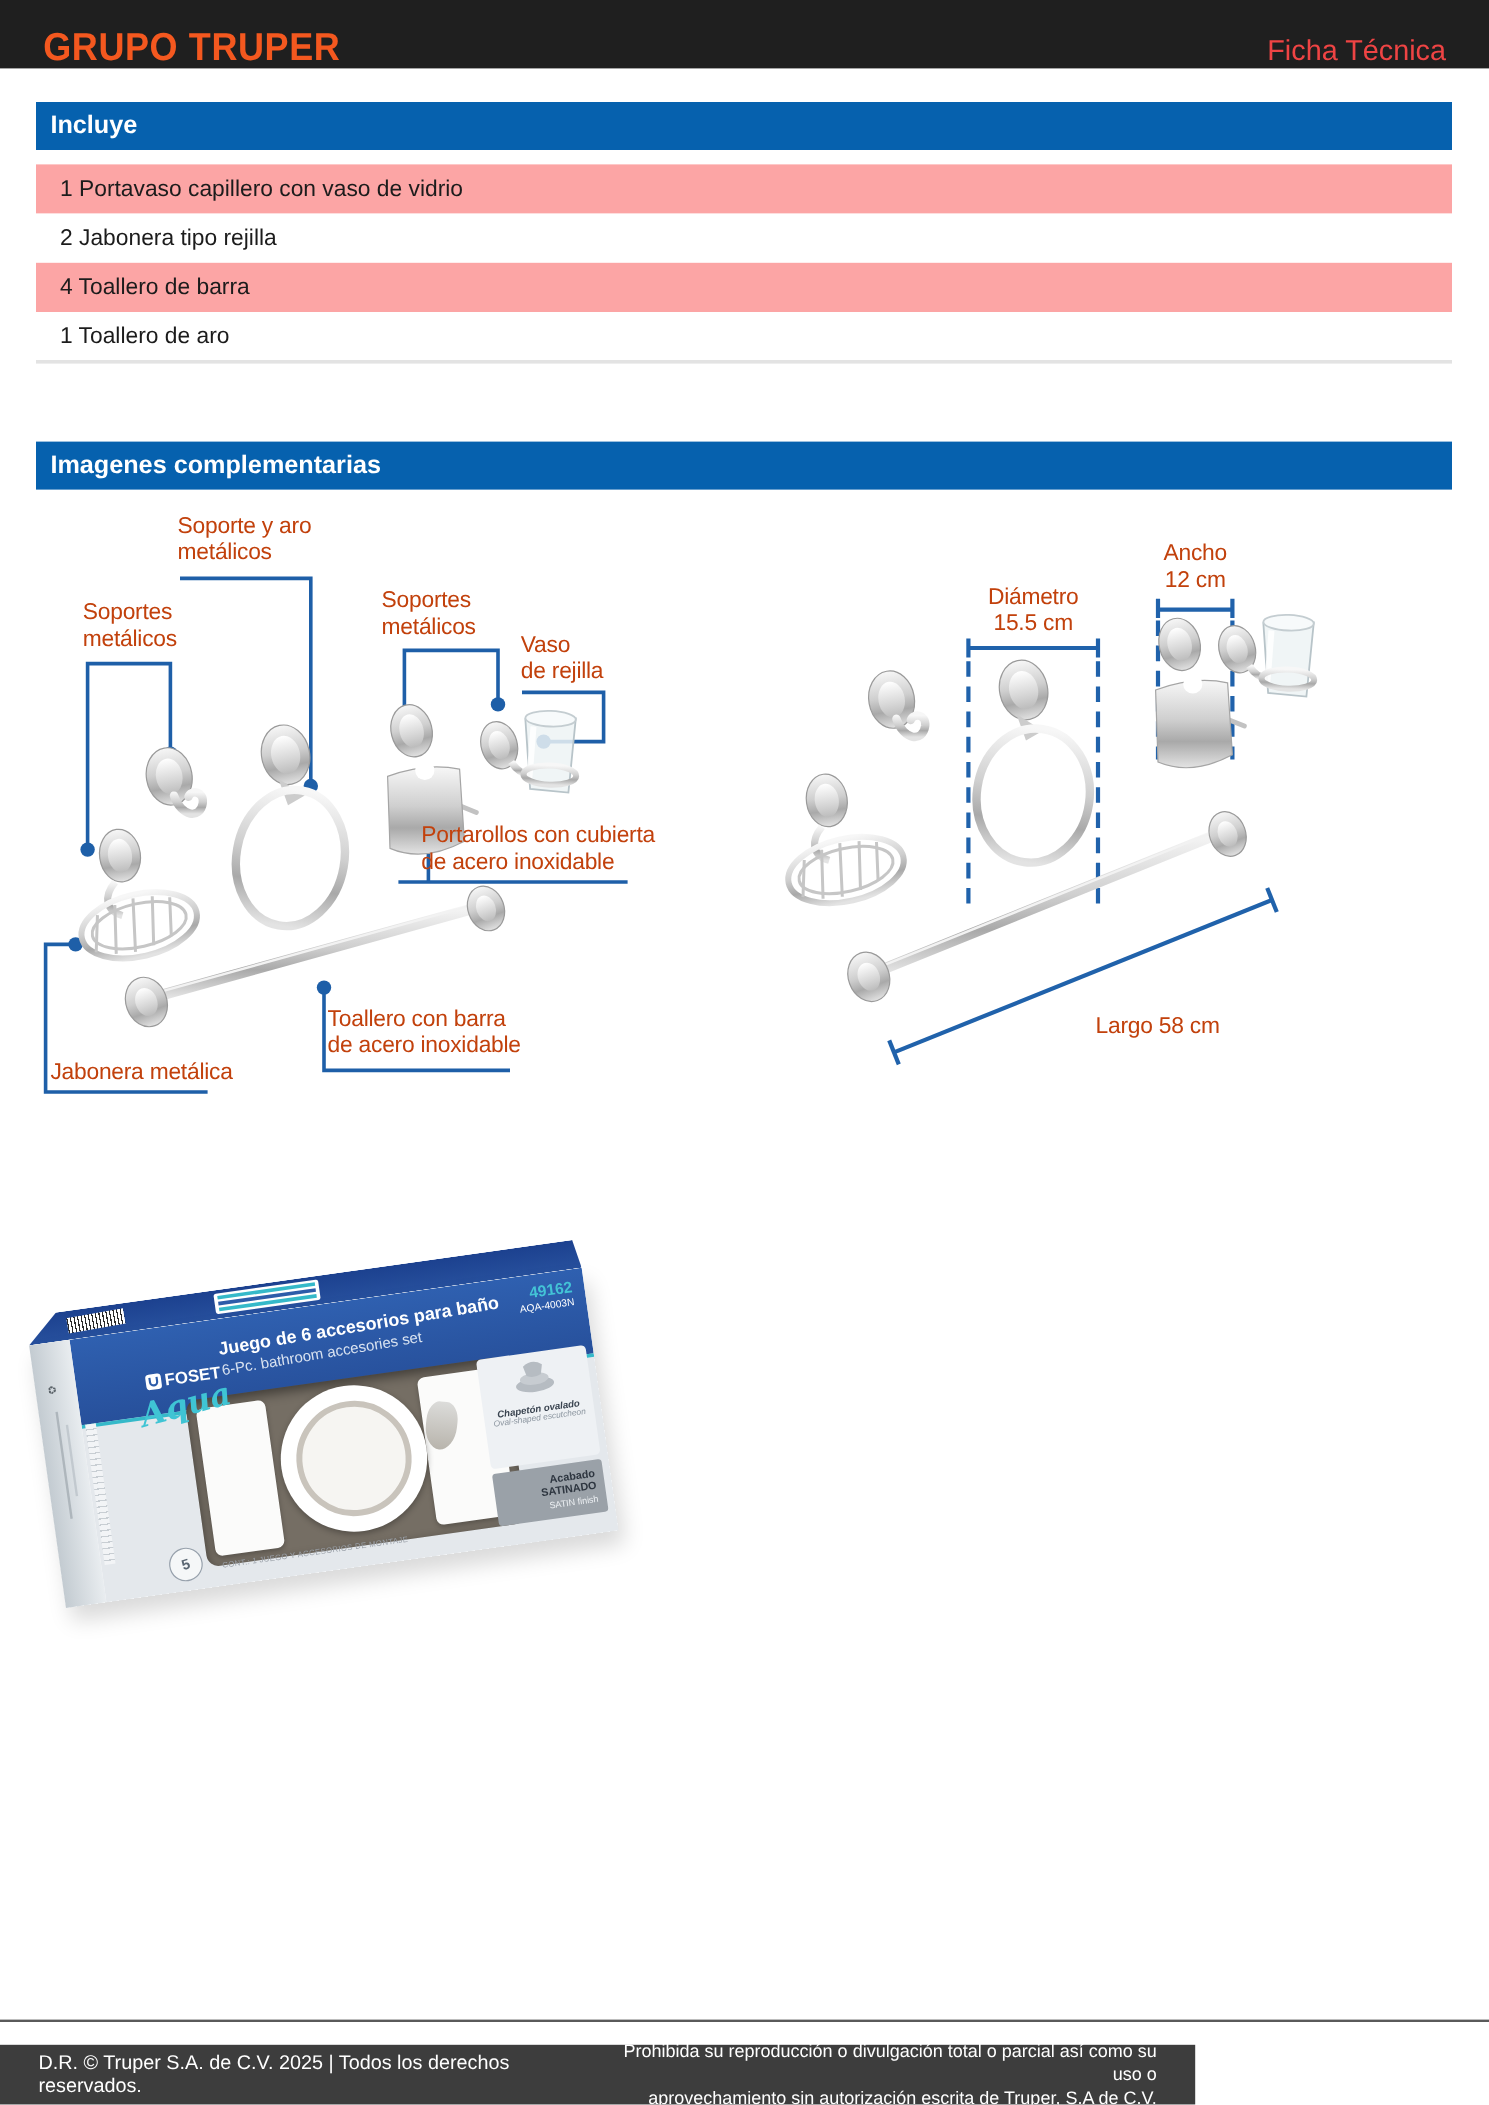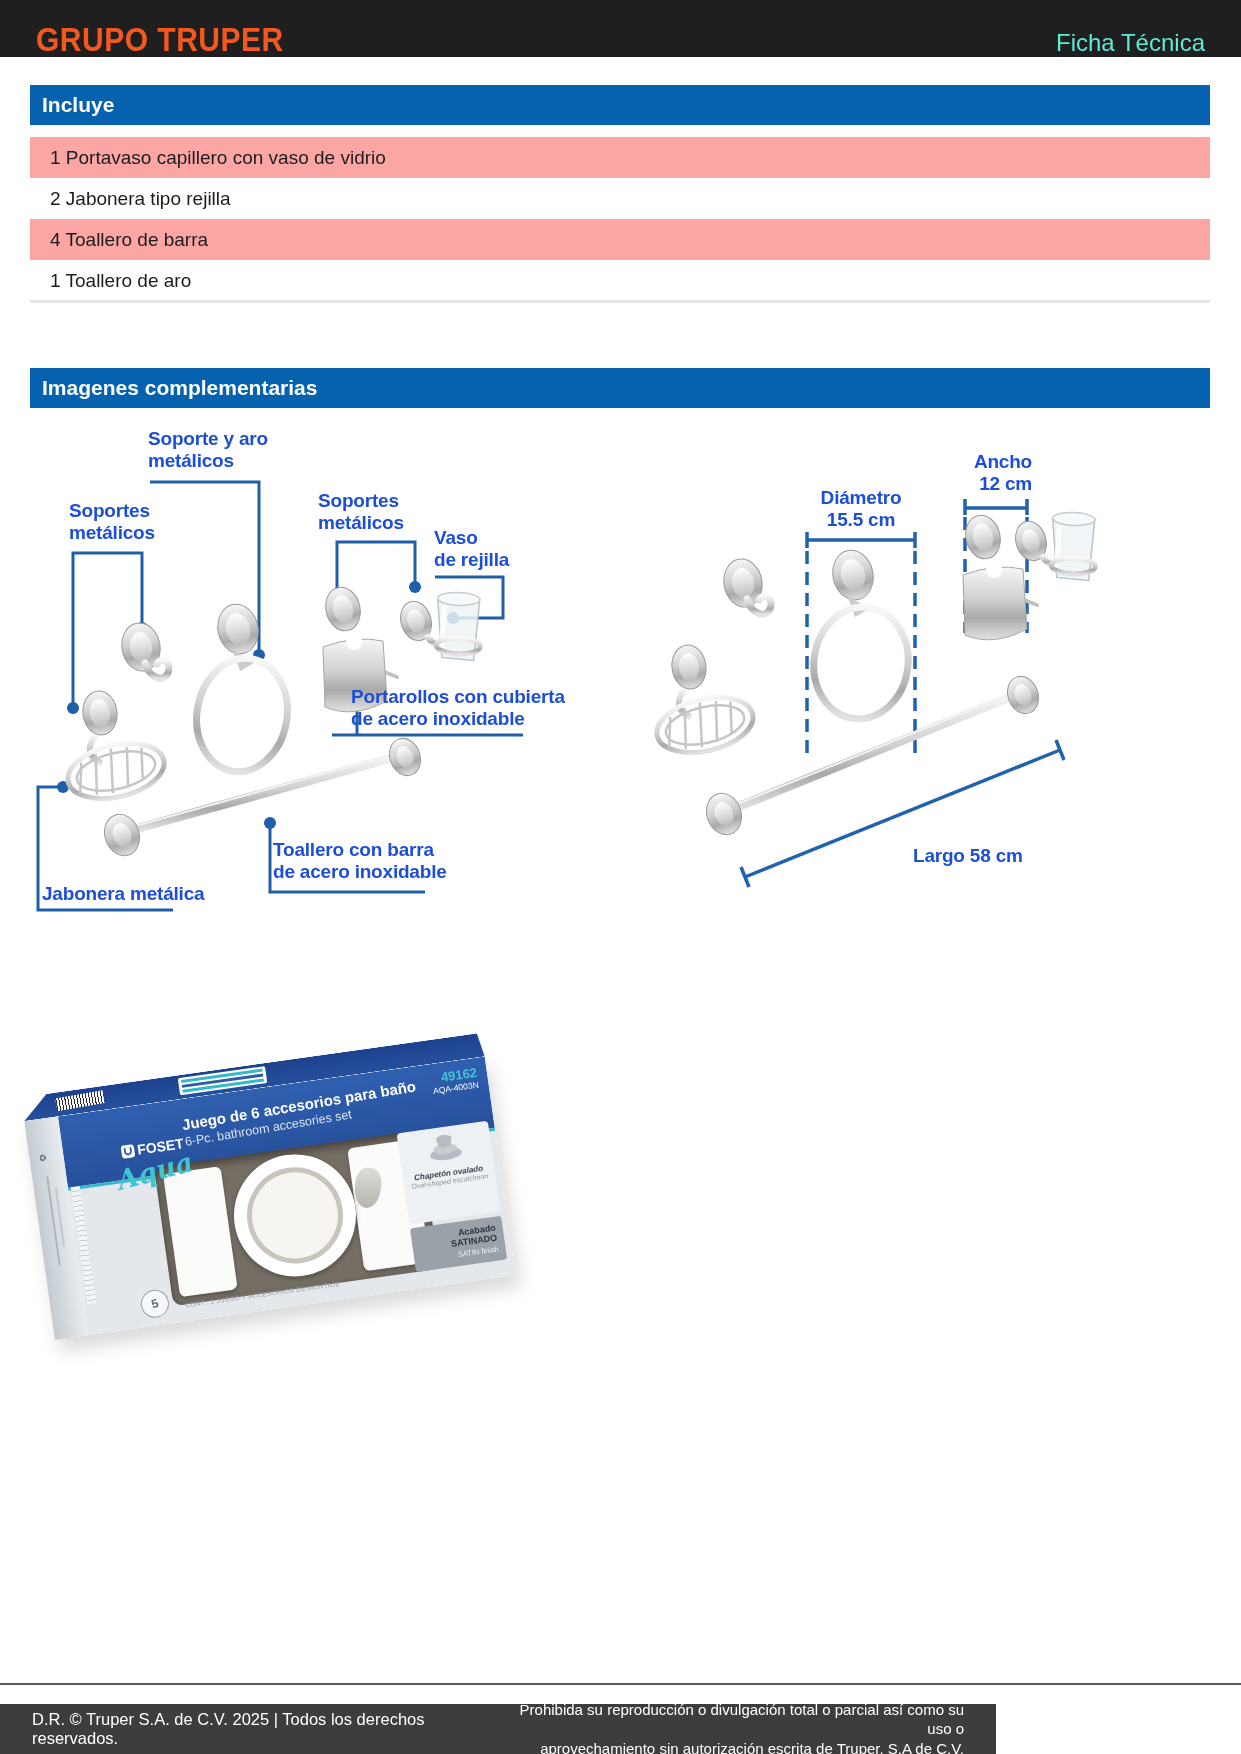--- a/index.html
+++ b/index.html
@@ -3,41 +3,41 @@
 <meta charset="utf-8">
 <style>
   html,body{margin:0;padding:0;background:#fff;}
   .page{position:relative;width:1241px;height:1754px;background:#ffffff;overflow:hidden;
         font-family:"Liberation Sans","DejaVu Sans",sans-serif;}
 
   
   .topbar{position:absolute;left:0;top:0;width:1241px;height:57px;background:#1f1f1f;
           display:flex;align-items:flex-end;justify-content:space-between;padding:0 36px;box-sizing:border-box;}
   .brand{color:#f4581f;font-size:30px;font-weight:800;letter-spacing:.5px;transform:scaleY(1.08);}
-  .doctype{color:#5eead4;font-size:24px;font-weight:500;}
+  .doctype{color:#ef4444;font-size:24px;font-weight:500;}
 
   
   .section-bar{position:absolute;left:30px;width:1180px;height:40px;background:#0661ae;
                color:#fff;font-size:21px;font-weight:700;line-height:40px;padding-left:12px;box-sizing:border-box;}
   .bar-incluye{top:85px;}
   .bar-imagenes{top:368px;}
 
   
   .incl-list{position:absolute;left:30px;top:137px;width:1180px;}
   .incl-row{height:41px;line-height:41px;font-size:19px;color:#1c1c1c;padding-left:20px;}
   .incl-row.odd{background:#fca5a5;}
   .incl-row.even{background:#ffffff;}
   .list-divider{position:absolute;left:30px;top:300px;width:1180px;height:3px;background:#e3e3e3;}
 
   
   .diagram{position:absolute;top:415px;width:575px;height:500px;}
   .diagram-left{left:30px;}
   .diagram-right{left:635px;}
   .dsvg{position:absolute;left:0;top:0;}
-  .dlabel{position:absolute;font-size:19px;font-weight:700;line-height:1.16;color:#1d4ed8;
+  .dlabel{position:absolute;font-size:19px;font-weight:400;line-height:1.16;color:#c2410c;
           white-space:pre-line;letter-spacing:-0.2px;}
   .dlabel.center{text-align:center;}
 
   
   .product-box{position:absolute;left:55px;top:1095px;width:465px;height:245px;
                transform:rotate(-8deg);transform-origin:0 100%;}
   .box-top{position:relative;height:24px;background:linear-gradient(#1c418f,#27509d);
            clip-path:polygon(26px 0,99% 0,100% 100%,0 100%);}
   .box-barcode{position:absolute;left:34px;top:5px;width:48px;height:13px;background:
       repeating-linear-gradient(90deg,#2b2b2b 0 1px,#ffffff 1px 3px);transform:rotate(-2deg);}
@@ -318,21 +318,21 @@
         </g>
         <g transform="translate(388,280) rotate(-20)">
           <ellipse rx="15" ry="19" fill="url(#mgB)" stroke="#9a9a9a"></ellipse>
             <ellipse rx="8" ry="11" fill="url(#mgiB)"></ellipse>
         </g>
       </g>
     </svg>
 
     <div class="dlabel center" style="left:167px;top:60px;width:118px;margin-top:12px;">Diámetro
 15.5 cm</div>
-    <div class="dlabel center" style="left:325px;top:36px;width:72px;text-align:right;">Ancho
+    <div class="dlabel center" style="left:325px;top:36px;width:72px;">Ancho
 12 cm</div>
     <div class="dlabel" style="left:278px;top:430px;">Largo 58 cm</div>
   </div>
 
   <div class="product-box">
     <div class="box-top">
       <div class="box-barcode"></div>
       <div class="box-stripes">
           <i></i>
           <i></i>

